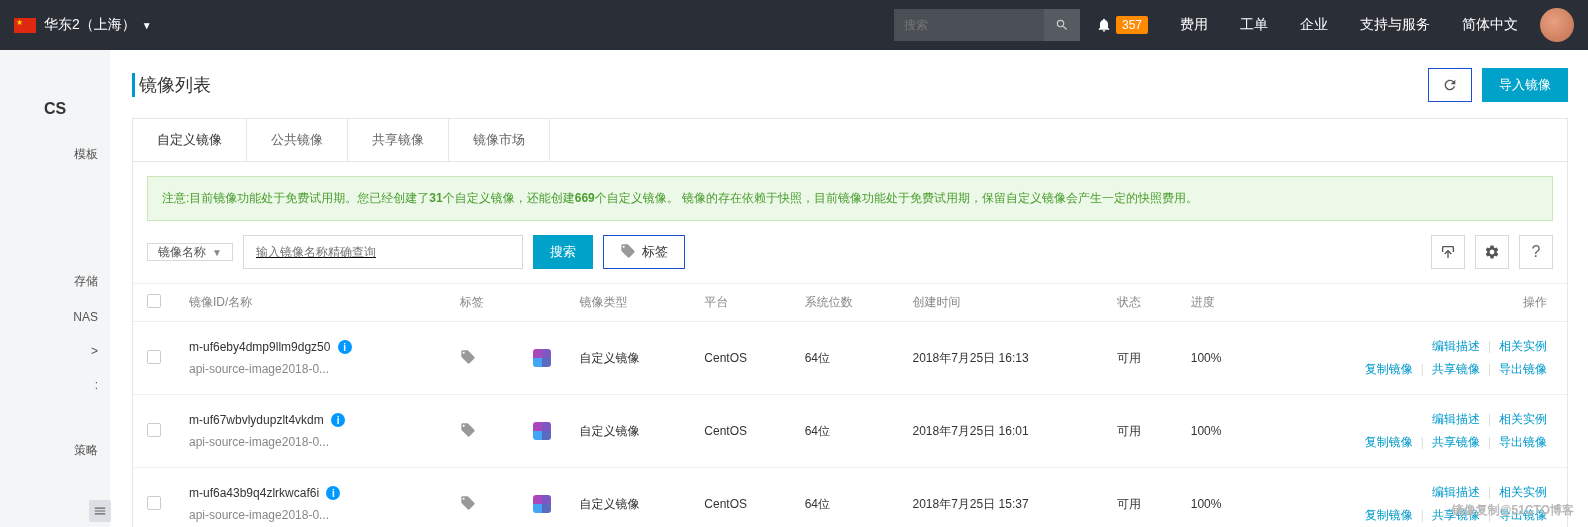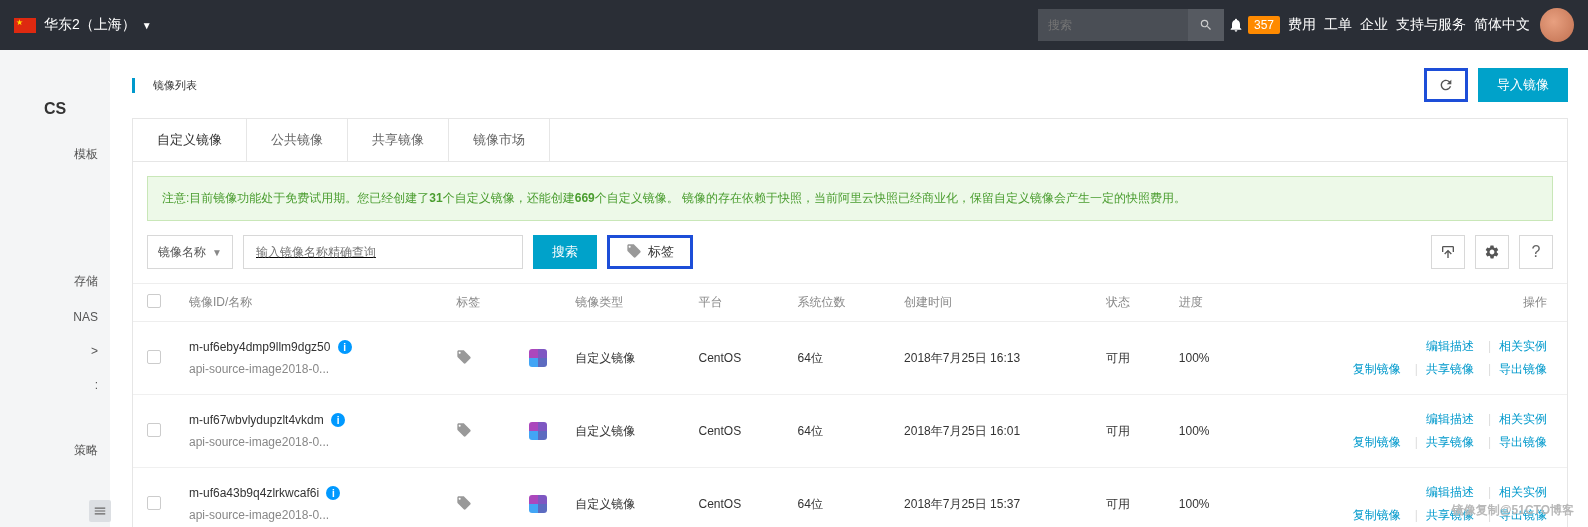--- a/index.html
+++ b/index.html
@@ -6,63 +6,63 @@
 body { font-family: "Microsoft YaHei", "PingFang SC", sans-serif; font-size: 12px; color: #333; background: #fff; }
 .topbar { height: 50px; background: #2a2e36; display: flex; align-items: center; color: #fff; padding: 0 0 0 14px; }
 .flag { width: 22px; height: 15px; background: #de2910; position: relative; margin-right: 8px; }
 .flag::before { content: "★"; position: absolute; top: 0px; left: 2px; font-size: 8px; color: #ffde00; }
 .region { display: flex; align-items: center; font-size: 14px; cursor: pointer; }
 .region .chev { margin-left: 6px; font-size: 10px; }
 .top-spacer { flex: 1; }
 .top-search { display: flex; align-items: center; background: #4a4e55; height: 32px; }
 .top-search input { background: transparent; border: none; outline: none; color: #ccc; font-size: 12px; width: 150px; padding: 0 10px; }
 .top-search .sicon { width: 36px; height: 32px; display: flex; align-items: center; justify-content: center; background: #565a61; cursor: pointer; }
-.top-item { padding: 0 4px; height: 50px; display: flex; align-items: center; font-size: 14px; cursor: pointer; position: relative; }
+.top-item { padding: 0 16px; height: 50px; display: flex; align-items: center; font-size: 14px; cursor: pointer; position: relative; }
 .top-item.bell svg { width: 16px; height: 16px; fill: #fff; }
 .badge { background: #ff8a00; color: #fff; border-radius: 2px; padding: 2px 6px; font-size: 12px; margin-left: 4px; }
 .avatar { width: 34px; height: 34px; border-radius: 50%; background: radial-gradient(circle at 40% 40%, #e8a080, #c07050); margin: 0 14px 0 6px; }
 .layout { display: flex; }
 .sidebar { width: 110px; background: #f4f5f6; min-height: 477px; padding-top: 14px; position: relative; }
 .side-logo { font-weight: bold; font-size: 16px; padding: 4px 0 18px 0; text-align: center; color: #333; margin-top: 32px; }
 .side-item { padding: 10px 12px; font-size: 12px; color: #555; cursor: pointer; text-align: right; }
 .side-collapse { position: absolute; right: -1px; bottom: 20px; width: 22px; height: 22px; background: #dcdfe3; display: flex; align-items: center; justify-content: center; border-radius: 2px; cursor: pointer; }
 .main { flex: 1; padding: 18px 20px 0 22px; }
 .page-header { display: flex; align-items: center; margin-bottom: 16px; }
-.page-title { font-size: 11px; color: #333; padding-left: 18px; border-left: 3px solid #0099cc; }
+.page-title { font-size: 18px; color: #333; padding-left: 4px; border-left: 3px solid #0099cc; }
 .header-actions { margin-left: auto; display: flex; gap: 10px; }
-.btn { height: 34px; padding: 0 16px; border: 3px solid #1d4ed8; background: #fff; display: flex; align-items: center; justify-content: center; cursor: pointer; font-size: 13px; }
+.btn { height: 34px; padding: 0 16px; border: 1px solid #1d4ed8; background: #fff; display: flex; align-items: center; justify-content: center; cursor: pointer; font-size: 13px; }
 .btn.icon-only { width: 44px; padding: 0; }
 .btn.primary { background: #00a2ca; border-color: #00a2ca; color: #fff; }
 .tabs-wrap { border: 1px solid #e6e6e6; }
 .tabs { display: flex; border-bottom: 1px solid #e6e6e6; background: #fff; }
 .tab { padding: 12px 24px; font-size: 13px; color: #666; cursor: pointer; border-right: 1px solid #e6e6e6; }
 .tab.active { color: #333; font-weight: 500; position: relative; }
 .notice { background: #edf9e8; border: 1px solid #c9e7b8; color: #4a9d2f; padding: 12px 14px; margin: 14px; font-size: 12px; line-height: 1.6; }
 .notice b { color: #4a9d2f; font-weight: bold; }
 .toolbar { display: flex; align-items: center; padding: 0 14px 14px 14px; gap: 10px; }
-.select-filter { height: 34px; border: 1px solid #d8d8d8; padding: 0 10px; display: flex; align-items: center; cursor: pointer; gap: 6px; font-size: 12px; color: #555; }
+.select-filter { height: 18px; border: 1px solid #d8d8d8; padding: 0 10px; display: flex; align-items: center; cursor: pointer; gap: 6px; font-size: 12px; color: #555; }
 .toolbar input.search-input { height: 34px; border: 1px solid #d8d8d8; padding: 0 12px; width: 280px; font-size: 12px; outline: none; text-decoration: underline; }
 .btn.search { background: #00a2ca; border-color: #00a2ca; color: #fff; }
 .btn.tag-btn { display: flex; align-items: center; gap: 6px; }
 .toolbar-right { margin-left: auto; display: flex; gap: 10px; align-items: center; }
 .tool-icon-btn { width: 34px; height: 34px; border: 1px solid #d8d8d8; display: flex; align-items: center; justify-content: center; cursor: pointer; color: #666; }
 table { width: 100%; border-collapse: collapse; }
 thead th { text-align: left; font-weight: normal; color: #888; font-size: 12px; padding: 10px 14px; border-top: 1px solid #eee; border-bottom: 1px solid #eee; }
 thead th.first { width: 40px; text-align: center; }
 thead th.ops { text-align: right; padding-right: 20px; }
 tbody tr { border-bottom: 1px solid #f0f0f0; }
 tbody td { padding: 16px 14px; font-size: 12px; color: #333; vertical-align: middle; }
 tbody td.first { width: 40px; text-align: center; }
 .img-id { color: #333; }
 .img-name { color: #888; margin-top: 8px; }
 .info-icon { display: inline-flex; width: 14px; height: 14px; border-radius: 50%; background: #0099ff; color: #fff; align-items: center; justify-content: center; font-size: 10px; font-weight: bold; margin-left: 4px; font-style: normal; }
 .tag-icon svg { width: 16px; height: 16px; fill: #999; }
 .plat-icon { width: 18px; height: 18px; display: inline-block; background: conic-gradient(#7e57c2 0 90deg, #5c6bc0 90deg 180deg, #42a5f5 180deg 270deg, #ab47bc 270deg 360deg); border-radius: 3px; vertical-align: middle; }
 .ops-cell { text-align: right; padding-right: 20px; }
-.op-links { display: inline-grid; grid-template-columns: auto auto auto; gap: 6px 6px; justify-items: end; }
+.op-links { display: inline-grid; grid-template-columns: auto auto auto; gap: 6px 0; justify-items: end; }
 .op-link { color: #0099cc; cursor: pointer; white-space: nowrap; }
 .op-sep { color: #ddd; padding: 0 8px; }
 .checkbox { width: 14px; height: 14px; border: 1px solid #ccc; border-radius: 2px; display: inline-block; cursor: pointer; }
 .watermark { position: fixed; right: 14px; bottom: 8px; color: #b8b8b8; font-size: 12px; font-weight: bold; }
 </style>
 </head>
 <body>
 
 <div class="topbar">
   <span class="flag"></span>
@@ -139,21 +139,21 @@
 
     <div class="tabs-wrap">
       <div class="tabs">
         <div class="tab active"><span>自定义镜像</span></div>
         <div class="tab"><span>公共镜像</span></div>
         <div class="tab"><span>共享镜像</span></div>
         <div class="tab"><span>镜像市场</span></div>
       </div>
 
       <div class="notice">
-        <span>注意:目前镜像功能处于免费试用期。您已经创建了</span><b>31</b><span>个自定义镜像，还能创建</span><b>669</b><span>个自定义镜像。 镜像的存在依赖于快照，当前阿里云快照已经商业化，保留自定义镜像会产生一定的快照费用。</span>
+        <span>注意:目前镜像功能处于免费试用期。您已经创建了</span><b>31</b><span>个自定义镜像，还能创建</span><b>669</b><span>个自定义镜像。 镜像的存在依赖于快照，目前镜像功能处于免费试用期，保留自定义镜像会产生一定的快照费用。</span>
       </div>
 
       <div class="toolbar">
         <div class="select-filter">
           <span>镜像名称</span>
           <span style="font-size:10px;color:#888;">▼</span>
         </div>
         <input class="search-input" type="text" placeholder="输入镜像名称精确查询" style="">
         <div class="btn search">
             <span>搜索</span>

